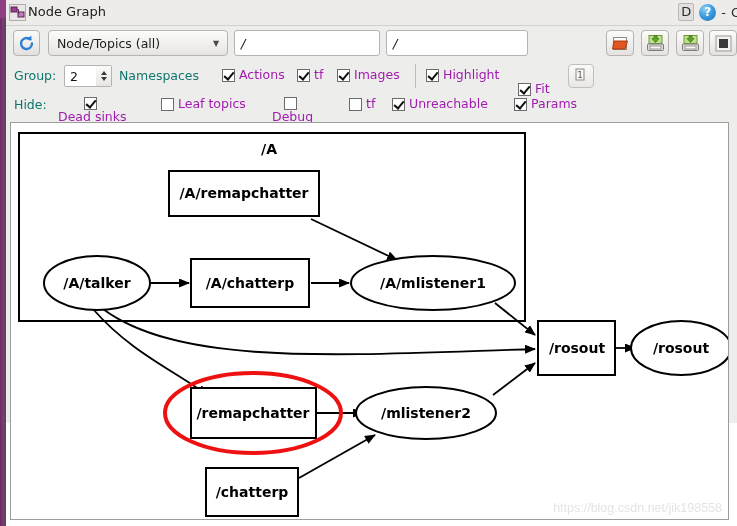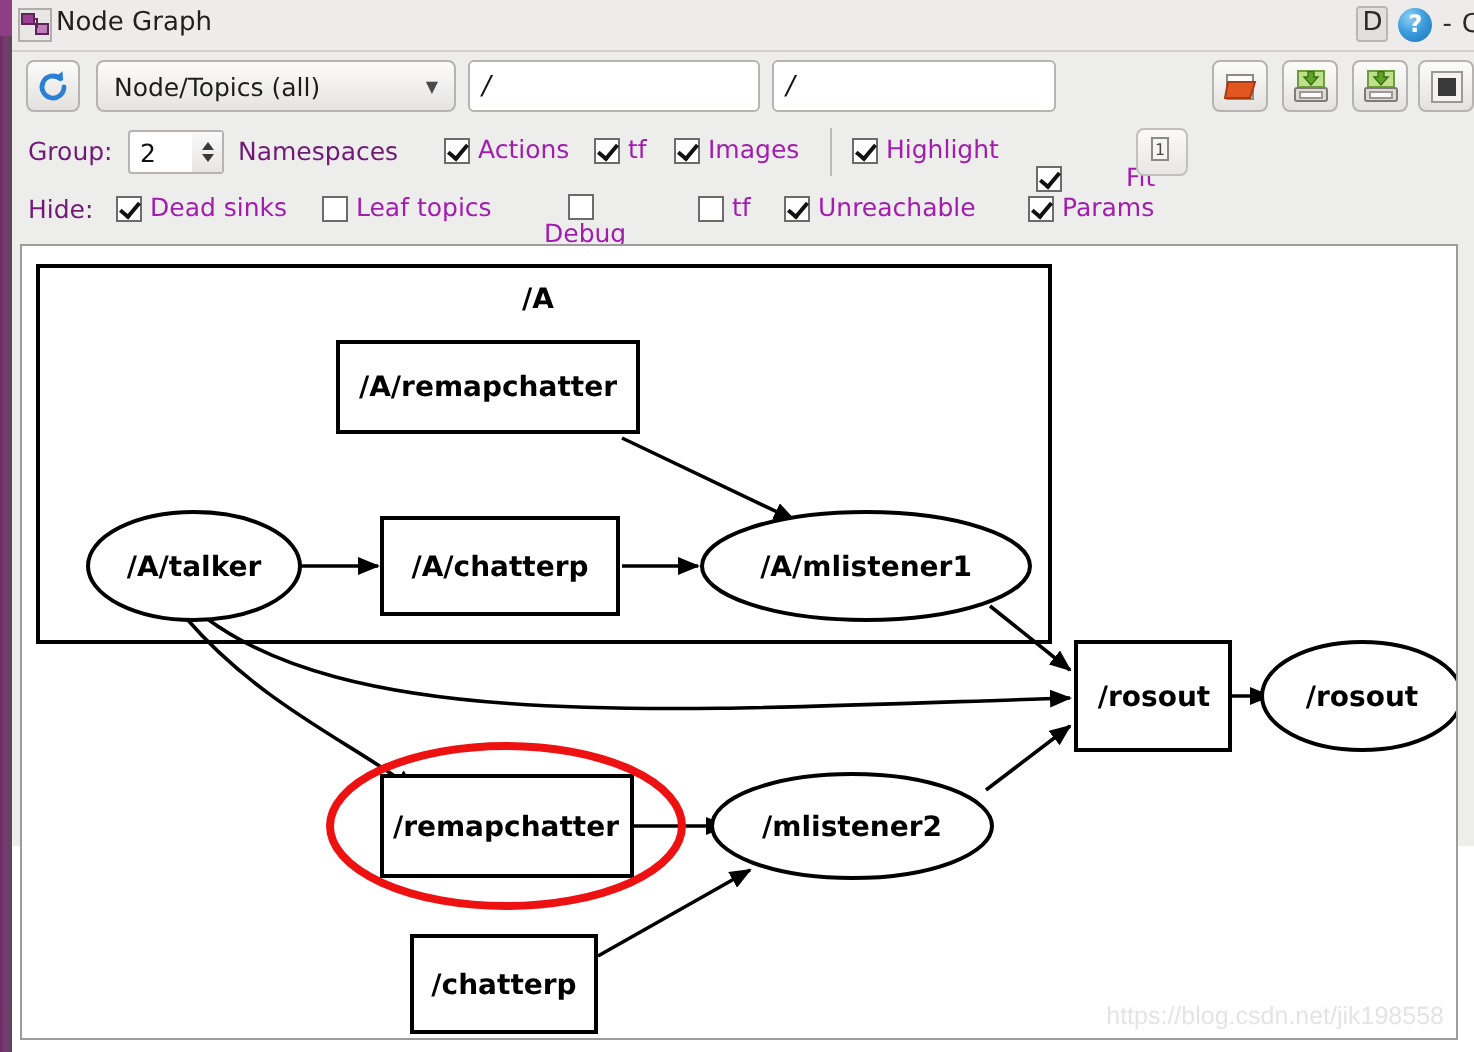--- a/index.html
+++ b/index.html
@@ -175,21 +175,21 @@
   .tbtn-1 { left: 600px; }
   .tbtn-2 { left: 635px; }
   .tbtn-3 { left: 670px; }
   .tbtn-4 { left: 703px; }
   .tbtn svg { display: block; margin: 3px auto 0; }
 
   
   .opt-label {
     position: absolute;
     font-size: 12.5px;
-    color: #701a75;
+    color: #0f766e;
     white-space: nowrap;
     line-height: 20px;
   }
   .spin {
     position: absolute;
     background: #ffffff;
     border: 1px solid #b6b3b0;
     border-radius: 2px;
     box-sizing: border-box;
     display: flex;
@@ -405,37 +405,37 @@
       <span class="box checked"></span>
       <span class="lbl">Images</span>
     </div>
 
     <div class="sep-v" style="left:409px; top:2px; height:24px;"></div>
 
     <div class="cbx" style="left:420px; top:6px;">
       <span class="box checked"></span>
       <span class="lbl">Highlight</span>
     </div>
-    <div class="cbx" style="left:512px; top:20px;gap:28px;">
+    <div class="cbx" style="left:512px; top:20px;">
       <span class="box checked"></span>
       <span class="lbl">Fit</span>
     </div>
 
     <div class="icon-btn" style="left:562px; top:2px;">
       <svg width="22" height="20" viewBox="0 0 22 20">
         <rect x="7" y="4" width="8" height="11" fill="#f7f6f5" stroke="#8d8a87"></rect>
         <text x="11" y="12.5" font-size="8" text-anchor="middle" fill="#4a4a4a" font-family="DejaVu Sans, sans-serif">1</text>
       </svg>
     </div>
   </div>
 
   <div class="toolbar row3">
     <span class="opt-label" style="left:8px; top:3px;">Hide:</span>
 
-    <div class="cbx" style="left:52px; top:5px;">
+    <div class="cbx" style="left:52px; top:5px;flex-direction:column;">
       <span class="box checked"></span>
       <span class="lbl">Dead sinks</span>
     </div>
     <div class="cbx" style="left:155px; top:5px;">
       <span class="box"></span>
       <span class="lbl">Leaf topics</span>
     </div>
     <div class="cbx" style="left:266px; top:5px;flex-direction:column;">
       <span class="box"></span>
       <span class="lbl">Debug</span>

